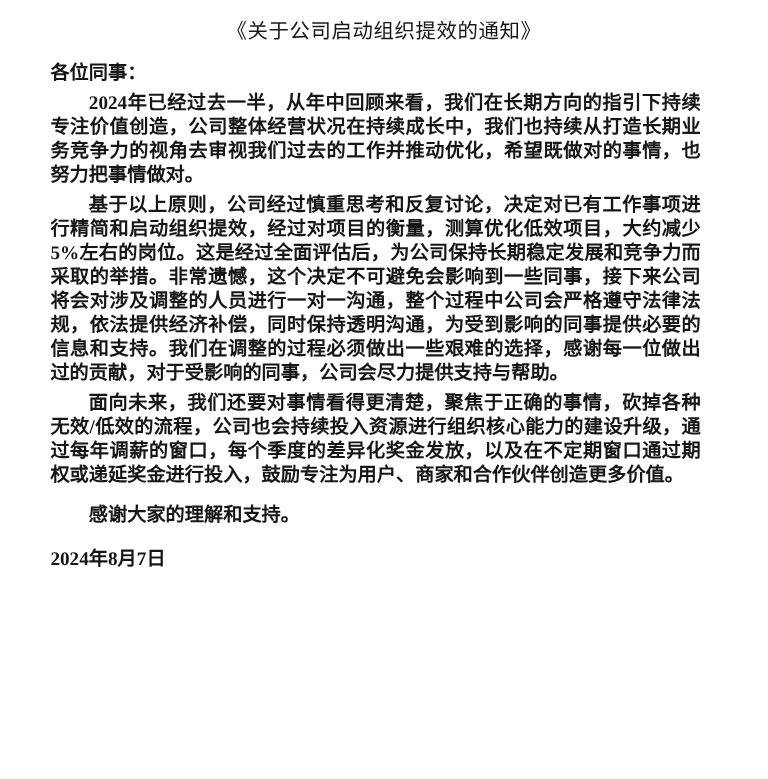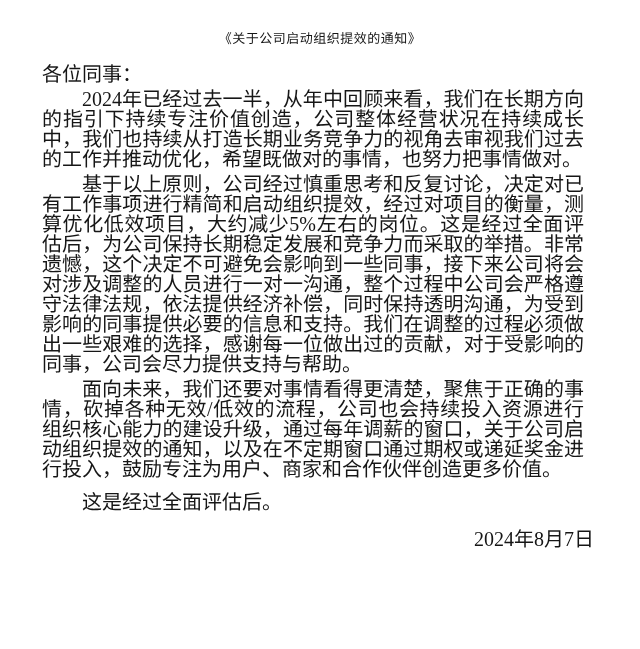--- a/index.html
+++ b/index.html
@@ -16,66 +16,65 @@
   }
   .page {
     width: 640px;
     height: 649px;
     background: #ffffff;
     box-sizing: border-box;
   }
   .doc-title {
     padding-top: 16px;
     text-align: center;
-    font-size: 13px;
+    font-size: 17px;
     line-height: 22px;
     font-weight: normal;
     letter-spacing: 0.5px;
-    margin-top: 12px;
   }
   .content {
     padding: 0 56px 0 42px;
-    font-size: 20px;
+    font-size: 16px;
     line-height: 20px;
     text-align: justify;
     text-justify: inter-ideograph;
+    font-weight: bold;
   }
   .salutation {
     margin-top: 14px;
   }
   .para {
     text-indent: 2em;
     margin: 5px 0 0 0;
   }
   .closing {
     text-indent: 2em;
     margin: 13px 0 0 0;
   }
   .date-line {
     margin-top: 17px;
     margin-right: -10px;
-    text-align: right;
   }
 </style>
 </head>
 <body>
 
 <div class="page">
 
   <div class="doc-title">《关于公司启动组织提效的通知》</div>
 
   <div class="content">
 
     <div class="salutation">各位同事：</div>
 
     <p class="para">2024年已经过去一半，从年中回顾来看，我们在长期方向的指引下持续专注价值创造，公司整体经营状况在持续成长中，我们也持续从打造长期业务竞争力的视角去审视我们过去的工作并推动优化，希望既做对的事情，也努力把事情做对。</p>
 
 
     <p class="para">基于以上原则，公司经过慎重思考和反复讨论，决定对已有工作事项进行精简和启动组织提效，经过对项目的衡量，测算优化低效项目，大约减少5%左右的岗位。这是经过全面评估后，为公司保持长期稳定发展和竞争力而采取的举措。非常遗憾，这个决定不可避免会影响到一些同事，接下来公司将会对涉及调整的人员进行一对一沟通，整个过程中公司会严格遵守法律法规，依法提供经济补偿，同时保持透明沟通，为受到影响的同事提供必要的信息和支持。我们在调整的过程必须做出一些艰难的选择，感谢每一位做出过的贡献，对于受影响的同事，公司会尽力提供支持与帮助。</p>
 
-    <p class="para">面向未来，我们还要对事情看得更清楚，聚焦于正确的事情，砍掉各种无效/低效的流程，公司也会持续投入资源进行组织核心能力的建设升级，通过每年调薪的窗口，关于公司启动组织提效的通知，以及在不定期窗口通过期权或递延奖金进行投入，鼓励专注为用户、商家和合作伙伴创造更多价值。</p>
+    <p class="para">面向未来，我们还要对事情看得更清楚，聚焦于正确的事情，砍掉各种无效/低效的流程，公司也会持续投入资源进行组织核心能力的建设升级，通过每年调薪的窗口，每个季度的差异化奖金发放，以及在不定期窗口通过期权或递延奖金进行投入，鼓励专注为用户、商家和合作伙伴创造更多价值。</p>
 
-    <p class="closing">这是经过全面评估后。</p>
+    <p class="closing">感谢大家的理解和支持。</p>
 
     <div class="date-line">2024年8月7日</div>
 
   </div>
 </div>
 
 </body></html>

